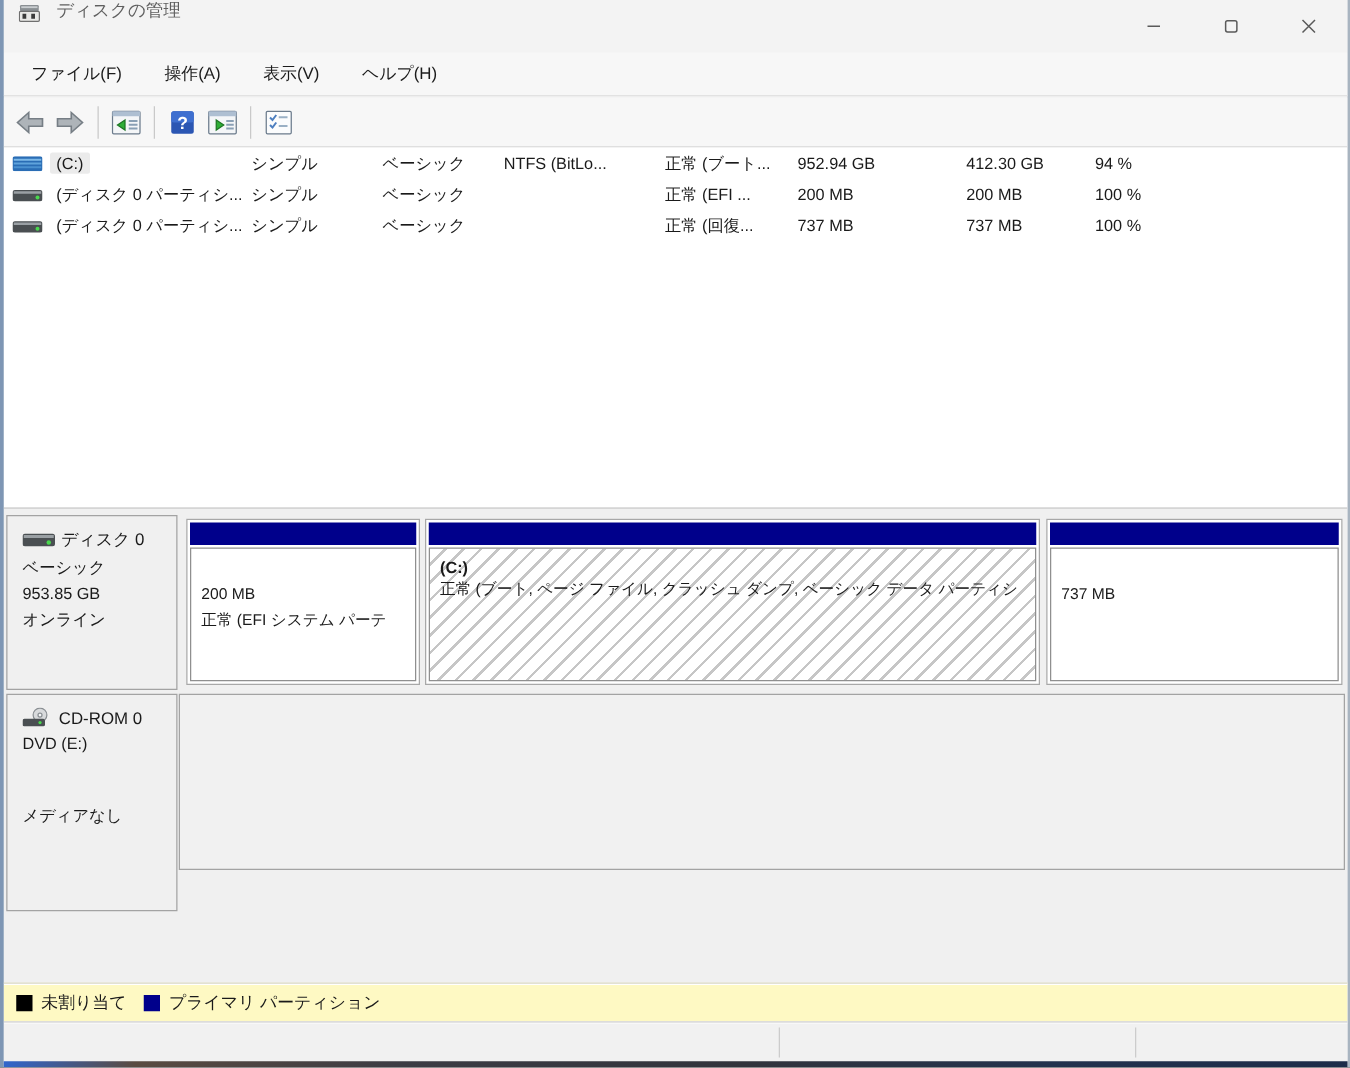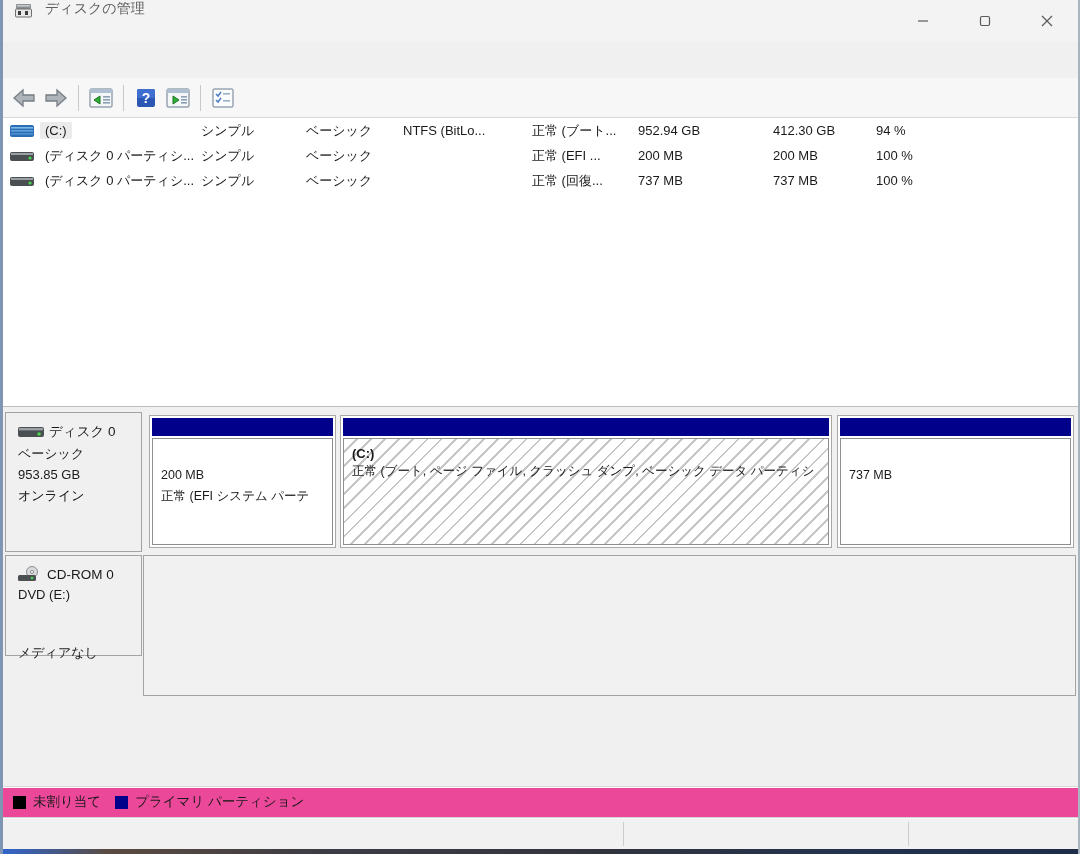--- a/index.html
+++ b/index.html
@@ -50,21 +50,21 @@
   .part-area { position:absolute; }
   .part { position:absolute; top:0; height:133px; border:1px solid #a8a8a8; background:#fff; padding:2px; display:flex; flex-direction:column; }
   .part-bar { height:18px; background:#00008b; flex:0 0 auto; }
   .part-body { margin-top:2px; flex:1; border:1px solid #8f8f8f; background:#fff; padding:7px 8px 0; overflow:hidden; }
   .part-body.hatched { background-image:repeating-linear-gradient(135deg,#ffffff 0px,#ffffff 8px,#c6c6c6 8px,#c6c6c6 10px); }
   .part-name { font-size:13px; font-weight:bold; color:#1a1a1a; white-space:nowrap; }
   .part-line { font-size:12.5px; color:#1a1a1a; line-height:21px; white-space:nowrap; }
   .part-body.small-pad { padding-top:26px; }
   .cd-panel { position:absolute; background:#f1f1f1; border:1px solid #a3a3a3; }
   
-  .legend { position:absolute; left:0; right:0; top:786px; height:31px; background:#ec4899; border-top:1px solid #d9d9d9; box-shadow:inset 0 1px 0 #ffffff; display:flex; align-items:center; padding-left:10px; }
+  .legend { position:absolute; left:0; right:0; top:786px; height:31px; background:#fef9c3; border-top:1px solid #d9d9d9; box-shadow:inset 0 1px 0 #ffffff; display:flex; align-items:center; padding-left:10px; }
   .legend-swatch { width:13px; height:13px; flex:0 0 auto; }
   .legend-label { font-size:13.5px; color:#1a1a1a; margin:0 14px 0 7px; white-space:nowrap; }
   
   .statusbar { position:absolute; left:0; right:0; top:817px; height:33px; background:#f1f1f1; border-top:1px solid #d5d5d5; box-shadow:inset 0 1px 0 #fafafa; }
   .status-sep { position:absolute; top:4px; bottom:4px; width:1px; background:#cccccc; }
   .bottom-strip { position:absolute; left:-3px; right:-2px; bottom:0; height:5px;
     background:linear-gradient(90deg,#2f66d0 0%,#5a4b41 10%,#3c3c44 30%,#32343c 55%,#23324e 78%,#1d2c49 100%); }
 </style>
 </head>
 <body>
@@ -92,20 +92,26 @@
           </svg>
       </div>
       <div class="win-btn">
         <svg width="12" height="12" viewBox="0 0 12 12">
             <path d="M1 1 L11 11 M11 1 L1 11" stroke="#5a5a5a" stroke-width="1.2"></path>
           </svg>
       </div>
     </div>
   </div>
 
+  <div class="menubar">
+    <span class="menu-item">ファイル(F)</span>
+    <span class="menu-item">操作(A)</span>
+    <span class="menu-item">表示(V)</span>
+    <span class="menu-item">ヘルプ(H)</span>
+  </div>
 
   <div class="toolbar">
     <div class="tb-icon" style="margin-left:6px;">
       <svg width="24" height="20" viewBox="0 0 24 20">
           <path d="M11 2 L2 10 L11 18 L11 13 L22 13 L22 7 L11 7 Z" fill="#aeb4b9" stroke="#767e85" stroke-width="1.3"></path>
         </svg>
     </div>
     <div class="tb-icon">
       <svg width="24" height="20" viewBox="0 0 24 20">
           <path d="M13 2 L22 10 L13 18 L13 13 L2 13 L2 7 L13 7 Z" fill="#aeb4b9" stroke="#767e85" stroke-width="1.3"></path>
@@ -245,21 +251,21 @@
         </div>
       </div>
       <div class="part" style="left:694px; width:237px;">
         <div class="part-bar"></div>
         <div class="part-body small-pad">
           <div class="part-line">737 MB</div>
         </div>
       </div>
     </div>
 
-    <div class="disk-row-info" style="top:148px; height:101px;">
+    <div class="disk-row-info" style="top:148px; height:174px;">
       <div class="disk-title">
         <svg width="24" height="16" viewBox="0 0 24 16">
           <circle cx="14" cy="6" r="5.5" fill="#d8dadc" stroke="#8a8f93"></circle>
           <circle cx="14" cy="6" r="1.6" fill="#f5f6f7" stroke="#8a8f93"></circle>
           <rect x="0" y="9" width="18" height="6" rx="1.5" fill="#4a4f52"></rect>
           <circle cx="14" cy="12" r="1.3" fill="#49d84d"></circle>
         </svg>
         <span>CD-ROM 0</span>
       </div>
       <div class="disk-line">DVD (E:)</div>

